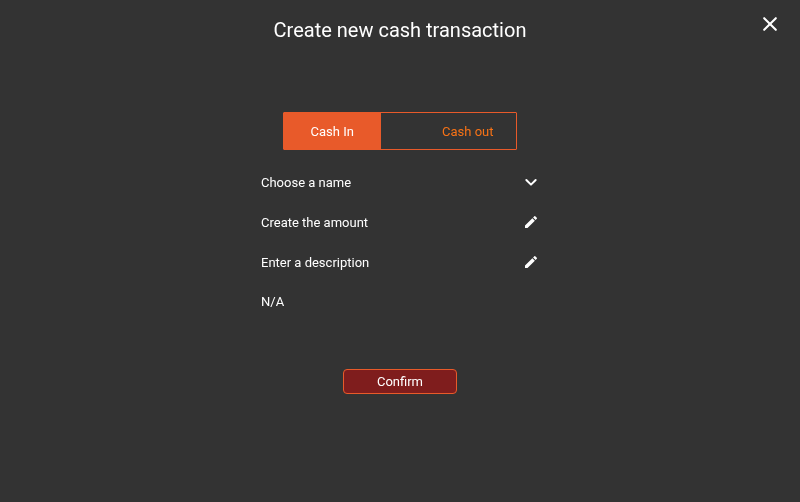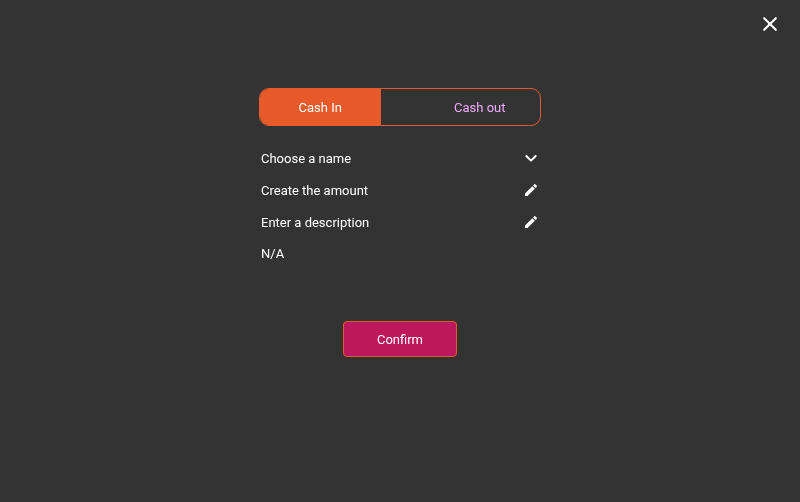--- a/index.html
+++ b/index.html
@@ -84,48 +84,48 @@
     }
     .content {
       margin-top: 70px;
       display: flex;
       flex-direction: column;
       align-items: center;
     }
     .tabs {
       display: flex;
       border: 1px solid #e85a2a;
-      border-radius: 10px;
+      border-radius: 1px;
       overflow: hidden;
-      width: 282px;
+      width: 234px;
       height: 38px;
     }
     .tab {
       flex: 1;
       display: flex;
       align-items: center;
       justify-content: center;
       font-size: 13px;
       cursor: pointer;
     }
     .tab-active {
       background: #e85a2a;
       color: #ffffff;
     }
     .tab-inactive {
       background: transparent;
-      color: #f0abfc;
+      color: #f97316;
       padding-left: 39px;
     }
     .fields {
       width: 278px;
       margin-top: 24px;
       display: flex;
       flex-direction: column;
-      gap: 16px;
+      gap: 24px;
     }
     .field-row {
       display: flex;
       align-items: center;
       justify-content: space-between;
       color: #ffffff;
       font-size: 13px;
     }
     .field-label {
       color: #ffffff;
@@ -137,22 +137,22 @@
       align-items: center;
       justify-content: center;
     }
     .field-icon svg {
       width: 16px;
       height: 16px;
     }
     .confirm-btn {
       margin-top: 60px;
       width: 114px;
-      height: 36px;
-      background: #be185d;
+      height: 25px;
+      background: #7f1d1d;
       border: 1px solid #e85a2a;
       border-radius: 4px;
       color: #ffffff;
       font-size: 13px;
       cursor: pointer;
       display: flex;
       align-items: center;
       justify-content: center;
     }
   </style>
@@ -163,20 +163,21 @@
   <div class="bg-left">
     <span class="bg-label"></span>
     <span class="bg-amount">0.00</span>
   </div>
   <div class="bg-right"></div>
 </div>
 
 <div class="overlay"></div>
 
 <div class="modal">
+  <div class="modal-title">Create new cash transaction</div>
   <div class="close-btn">
     <span>
       <svg viewBox="0 0 24 24" fill="none" stroke="#ffffff" stroke-width="2.5" stroke-linecap="round">
         <line x1="5" y1="5" x2="19" y2="19"></line>
         <line x1="19" y1="5" x2="5" y2="19"></line>
       </svg>
     </span>
   </div>
 
   <div class="content">

